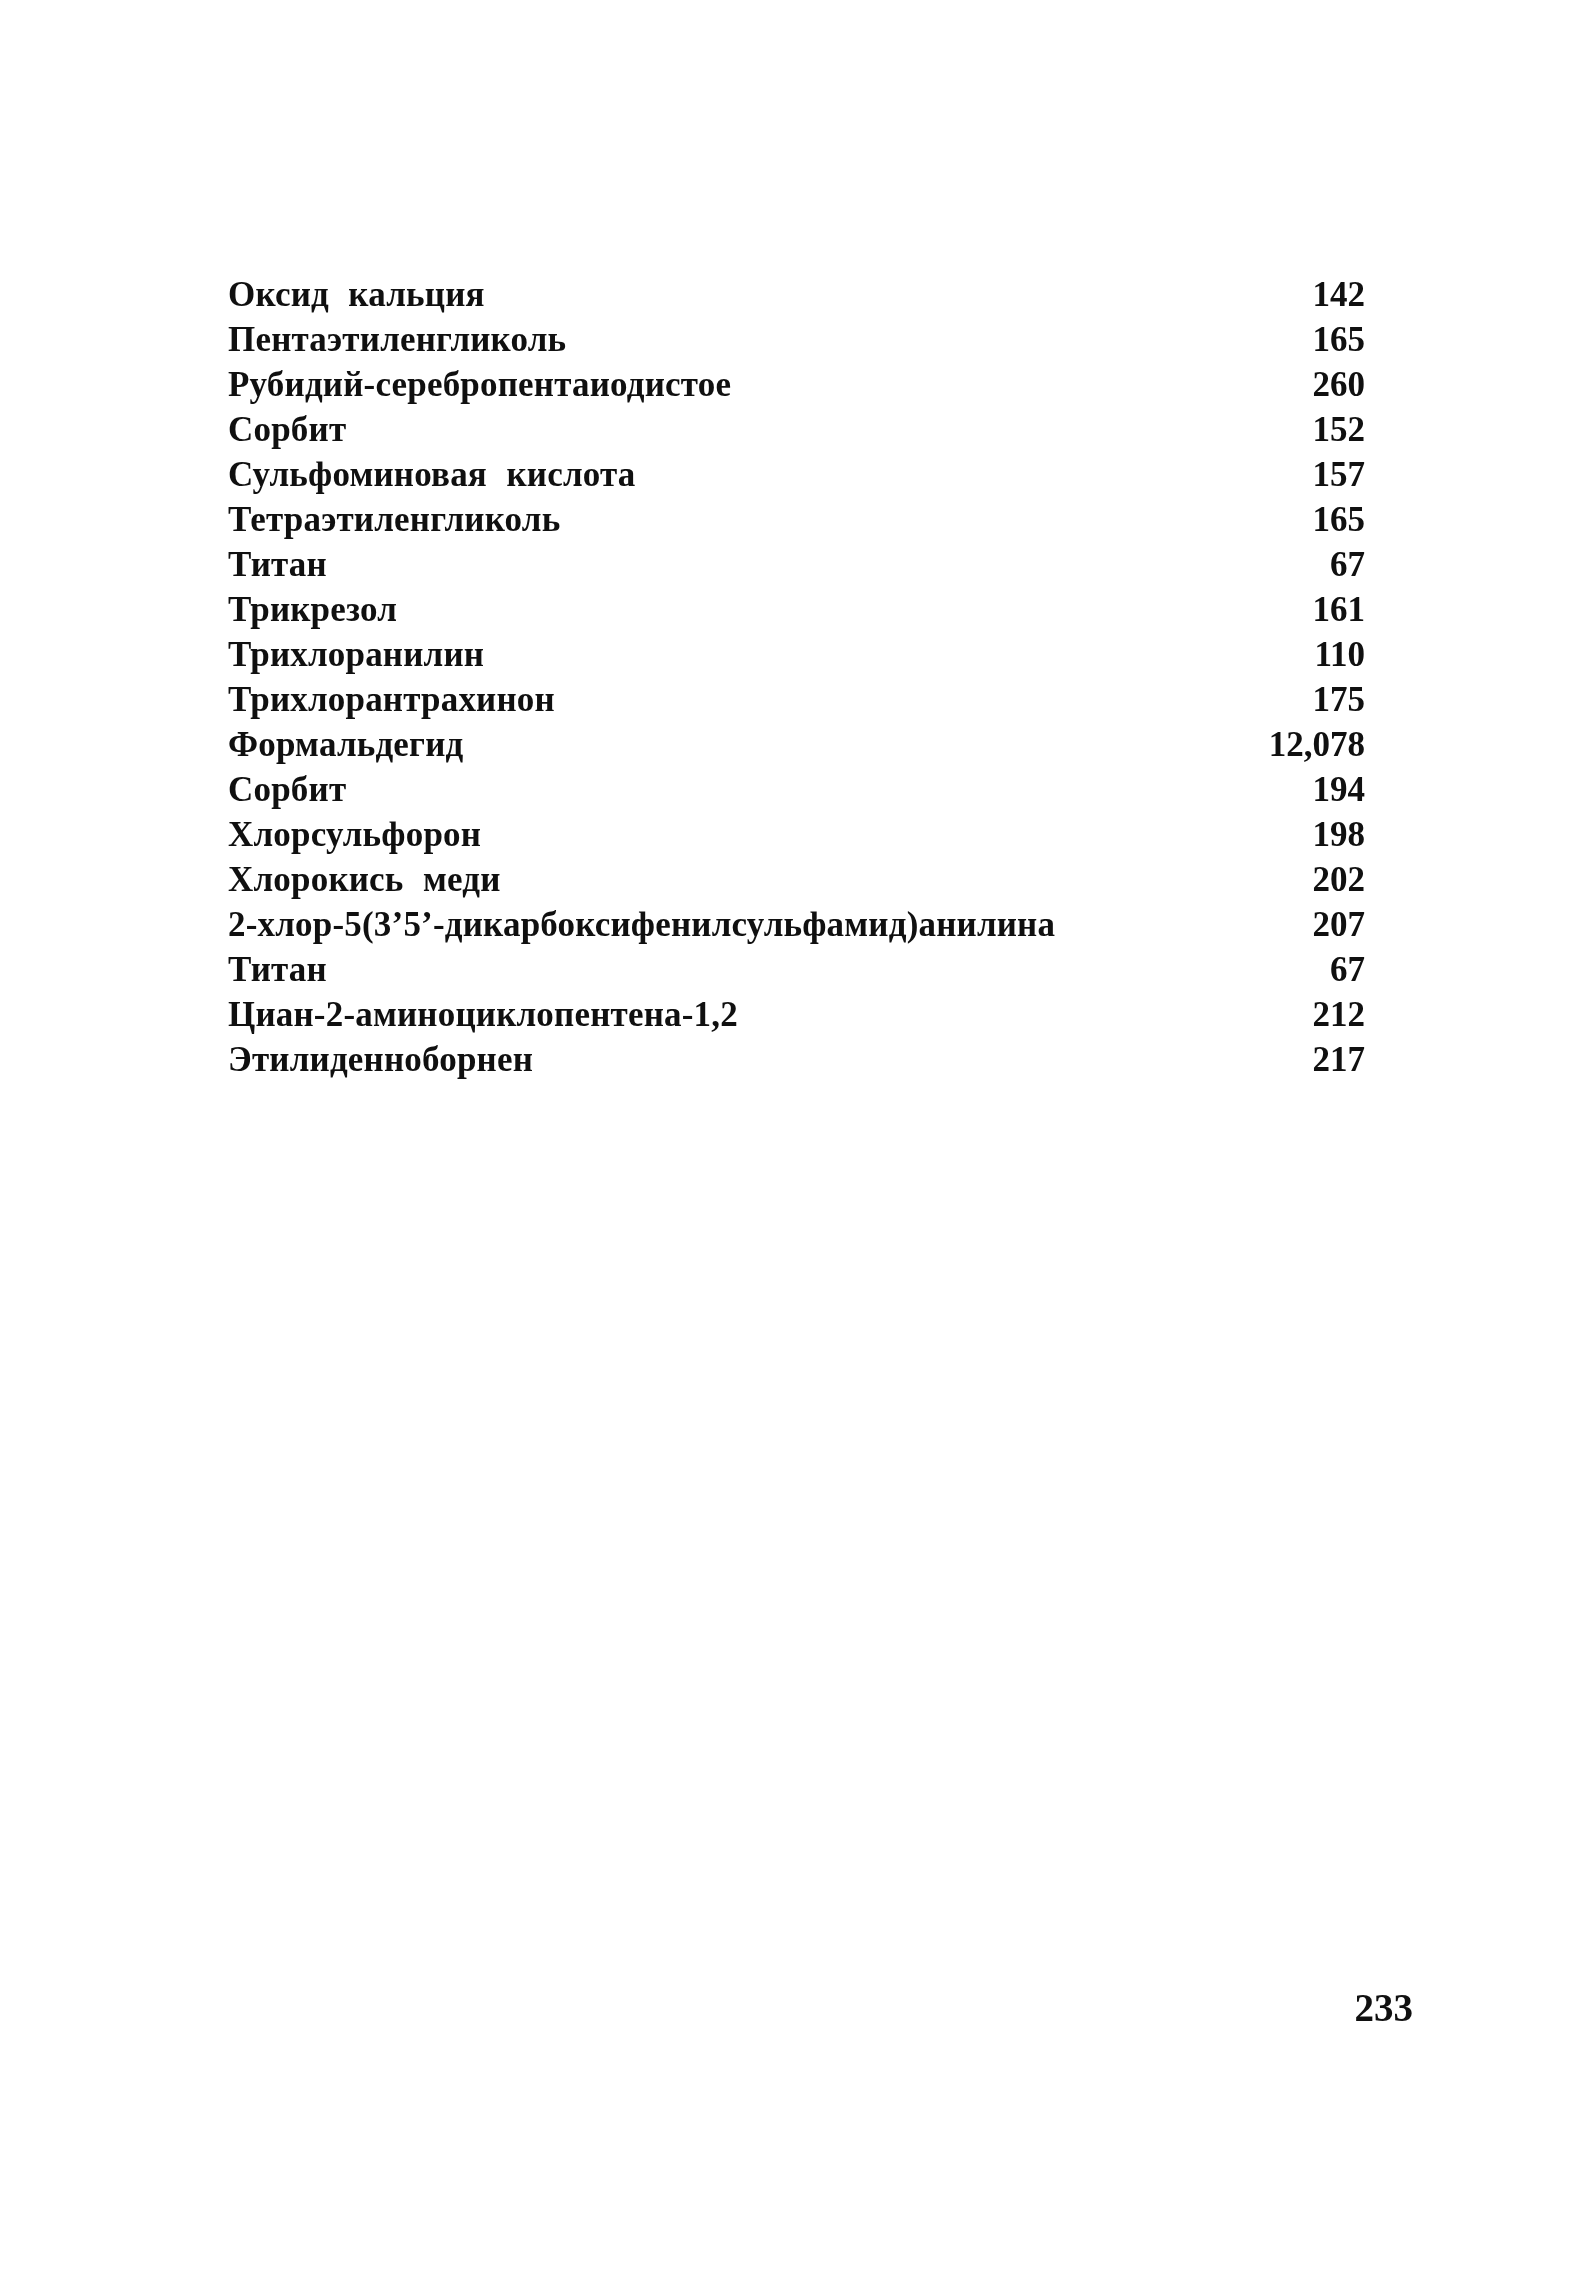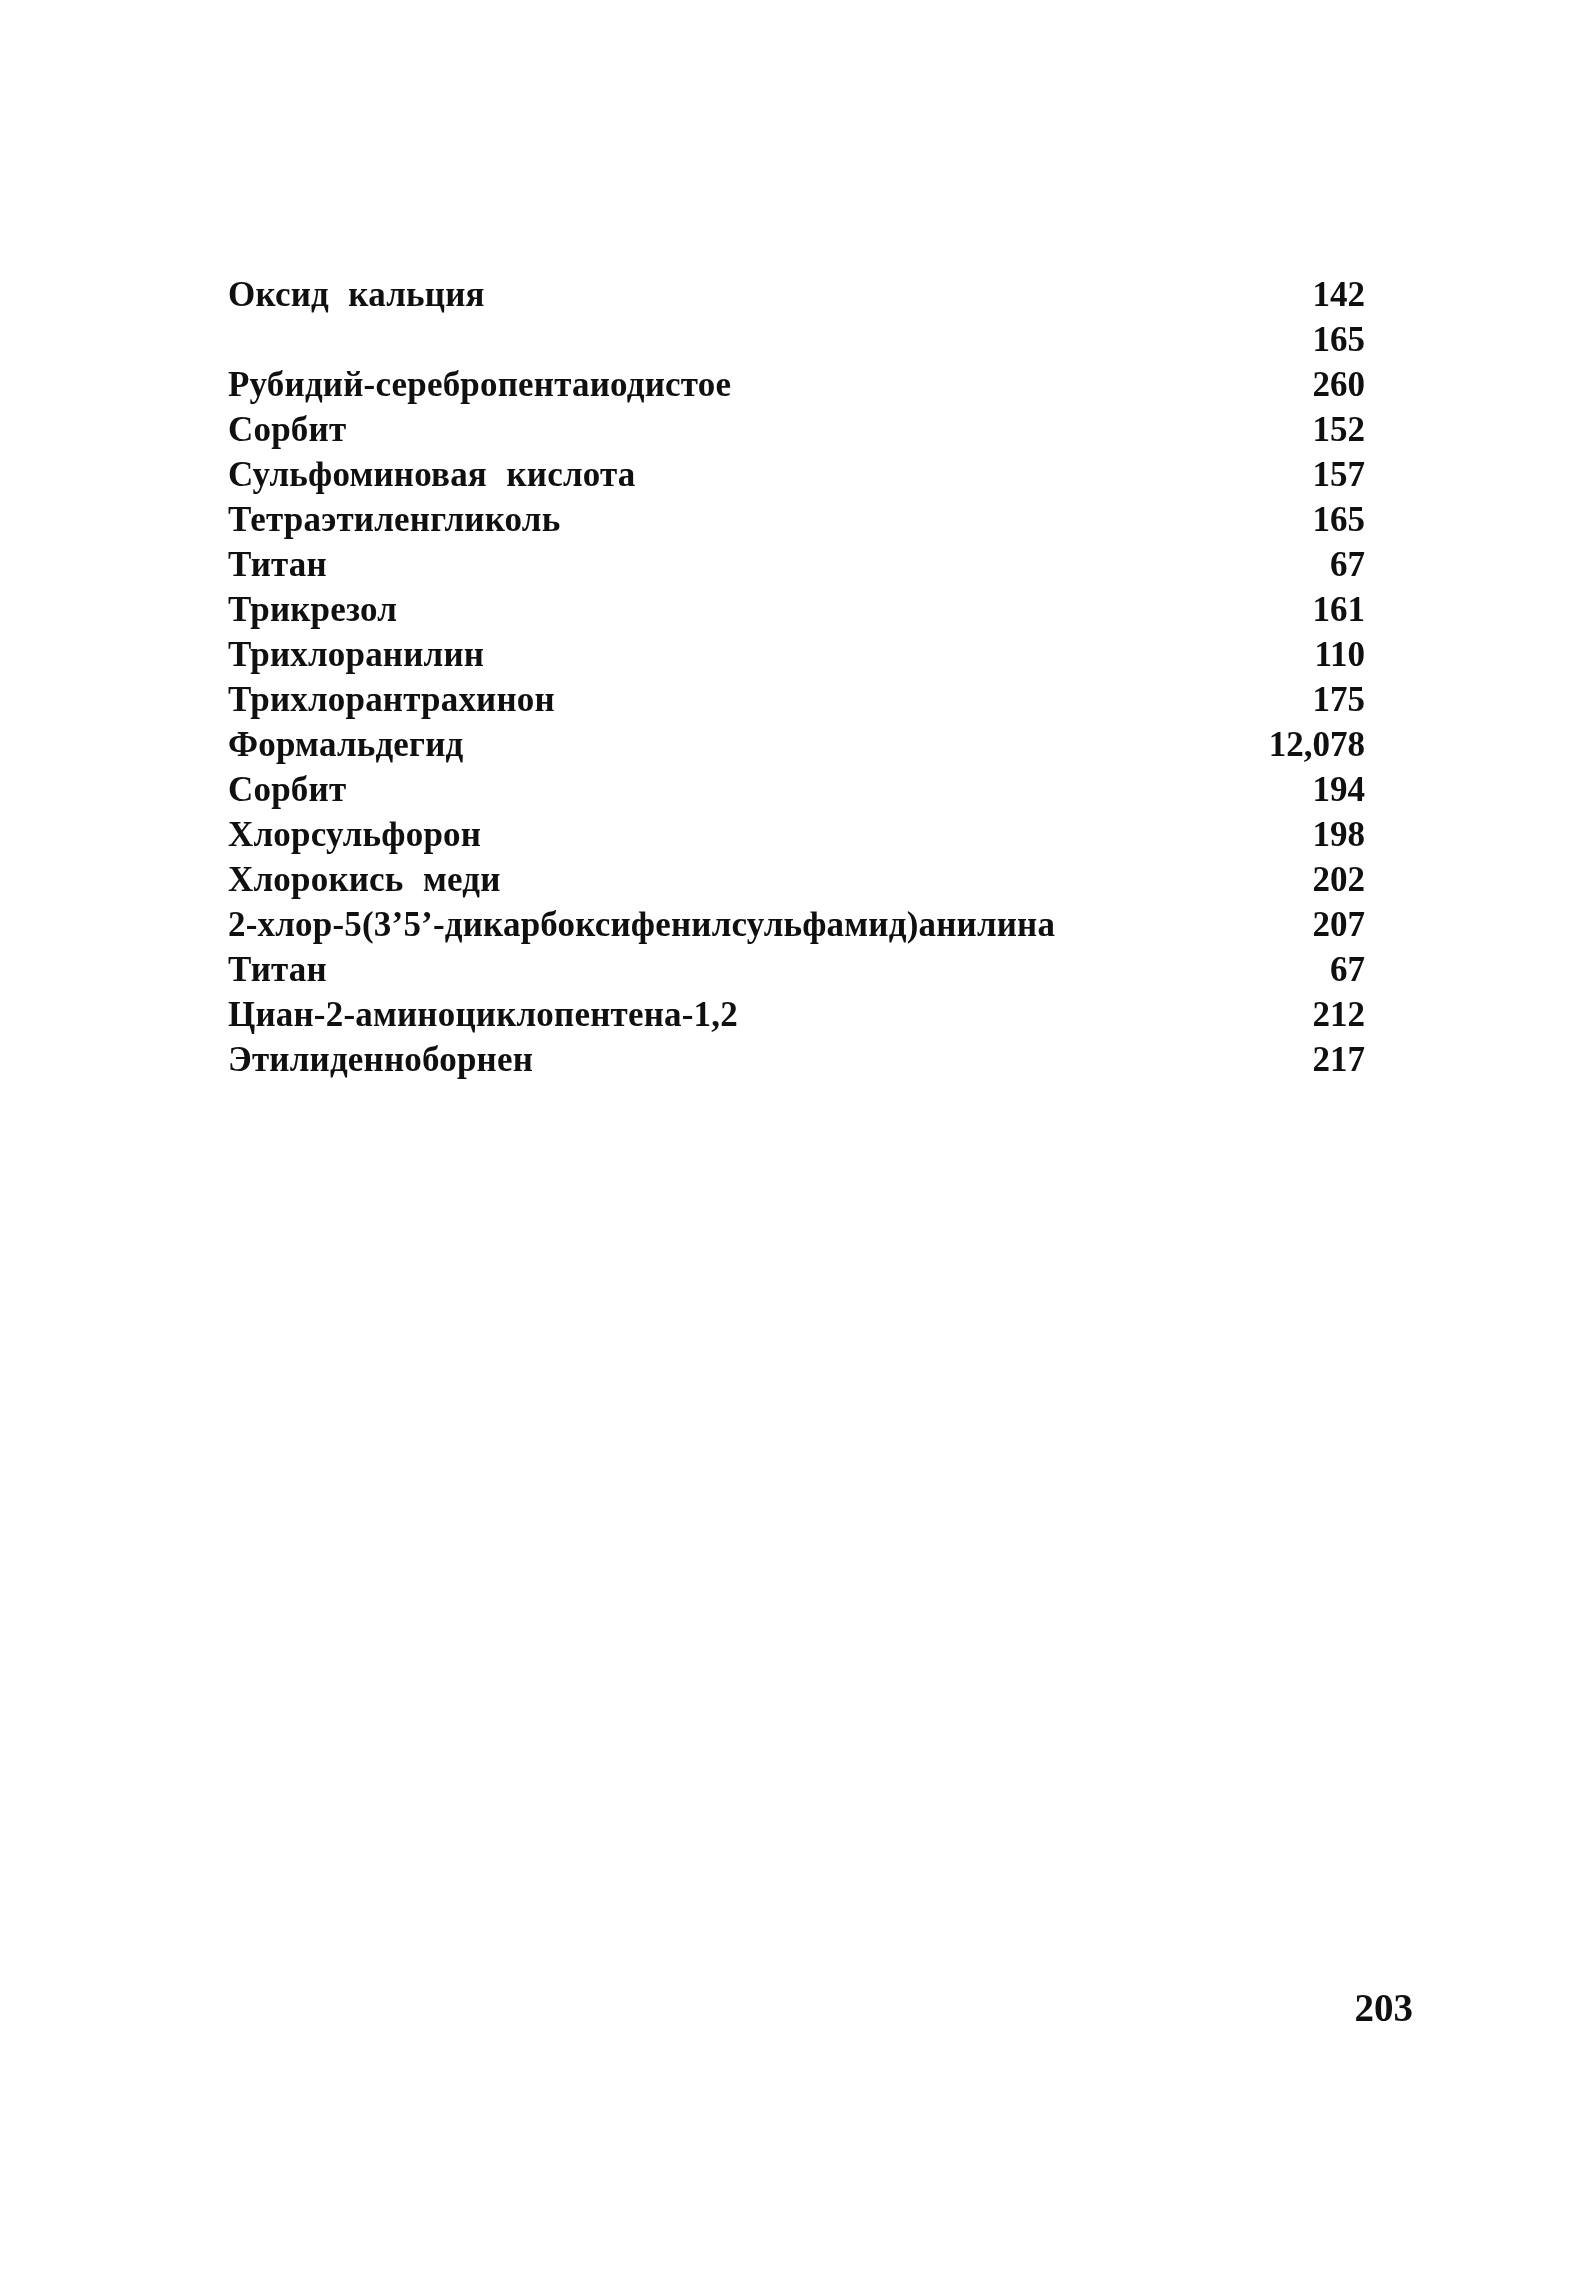--- a/index.html
+++ b/index.html
@@ -63,20 +63,21 @@
 </head>
 <body>
 
 <div class="toc">
     <div class="toc-row">
     <span class="entry-title">Оксид кальция</span>
     <span class="dot-leader"></span>
     <span class="entry-page">142</span>
   </div>
     <div class="toc-row">
+    <span class="entry-title">Пентаэтиленгликоль</span>
     <span class="dot-leader"></span>
     <span class="entry-page">165</span>
   </div>
     <div class="toc-row">
     <span class="entry-title">Рубидий-серебропентаиодистое</span>
     <span class="dot-leader"></span>
     <span class="entry-page">260</span>
   </div>
     <div class="toc-row">
     <span class="entry-title">Сорбит</span>
@@ -148,14 +149,14 @@
     <span class="dot-leader"></span>
     <span class="entry-page">212</span>
   </div>
     <div class="toc-row">
     <span class="entry-title">Этилиденноборнен</span>
     <span class="dot-leader"></span>
     <span class="entry-page">217</span>
   </div>
   </div>
 
-<div class="folio">203</div>
+<div class="folio">233</div>
 
 
 </body></html>

